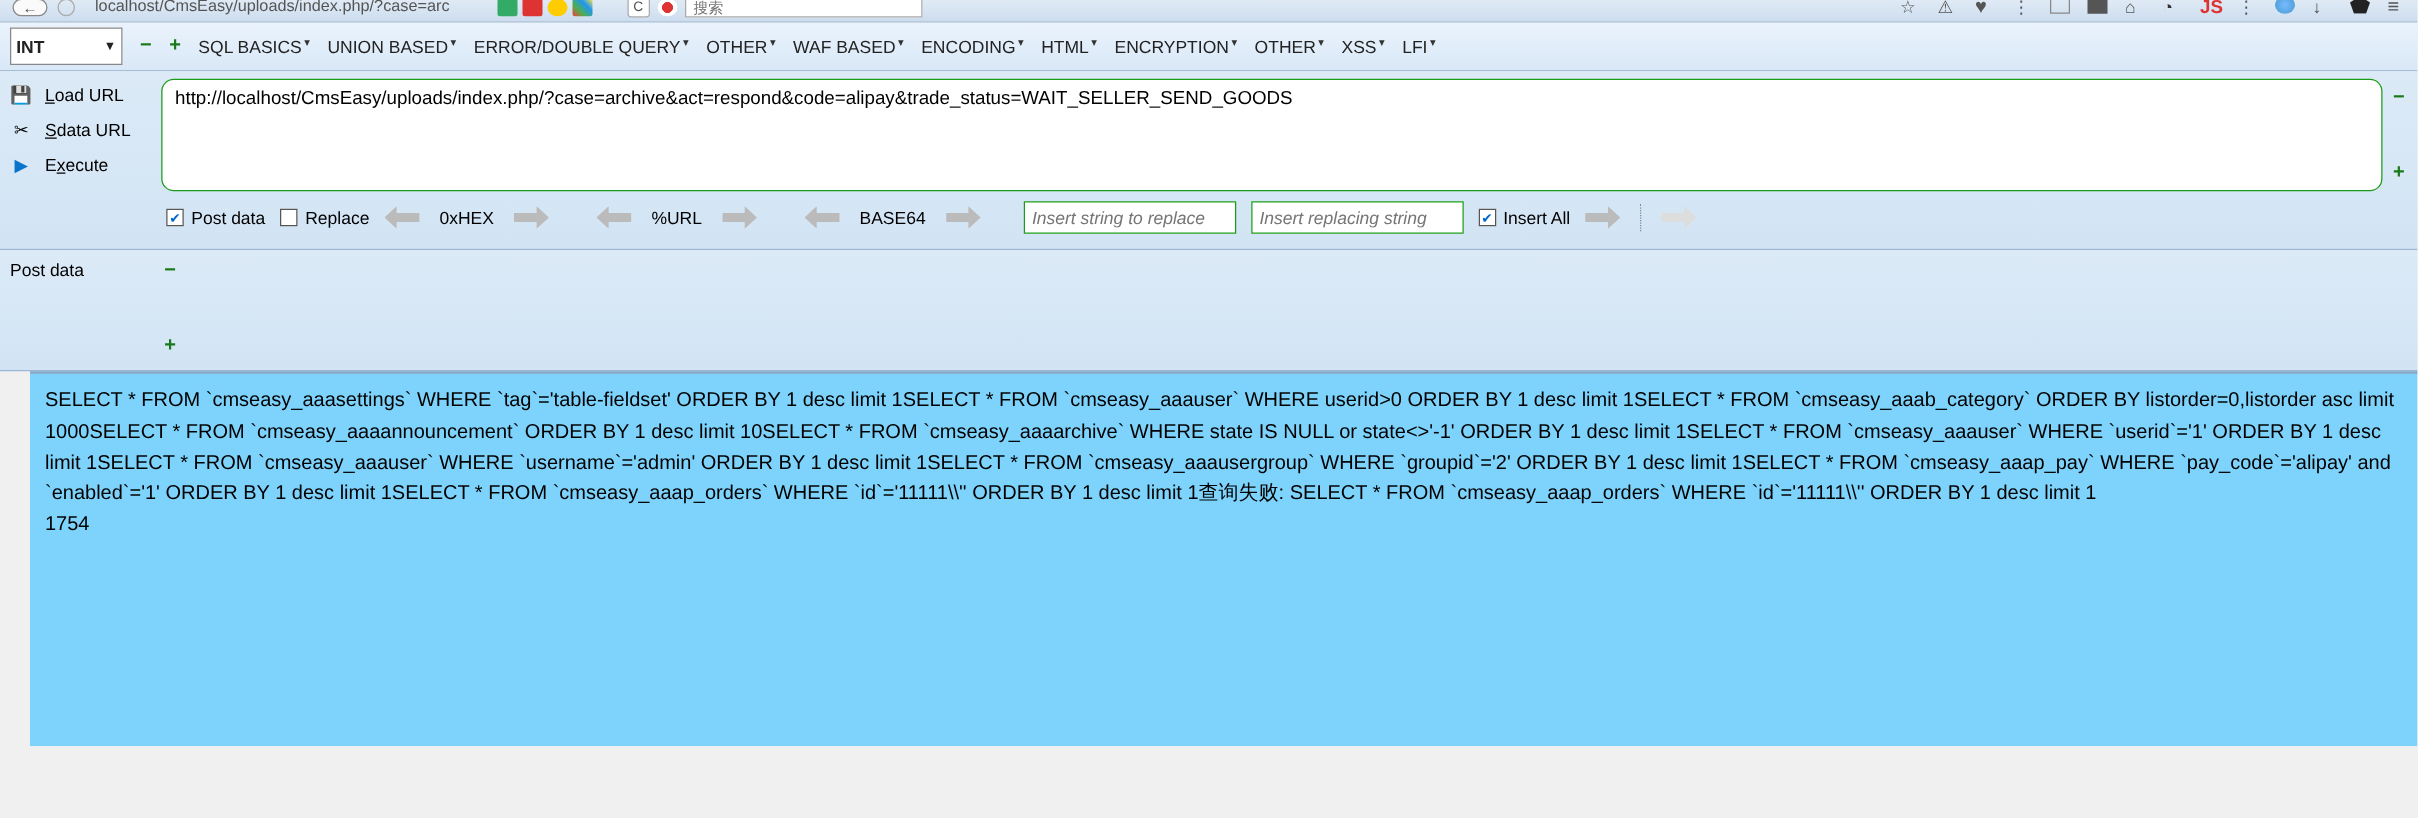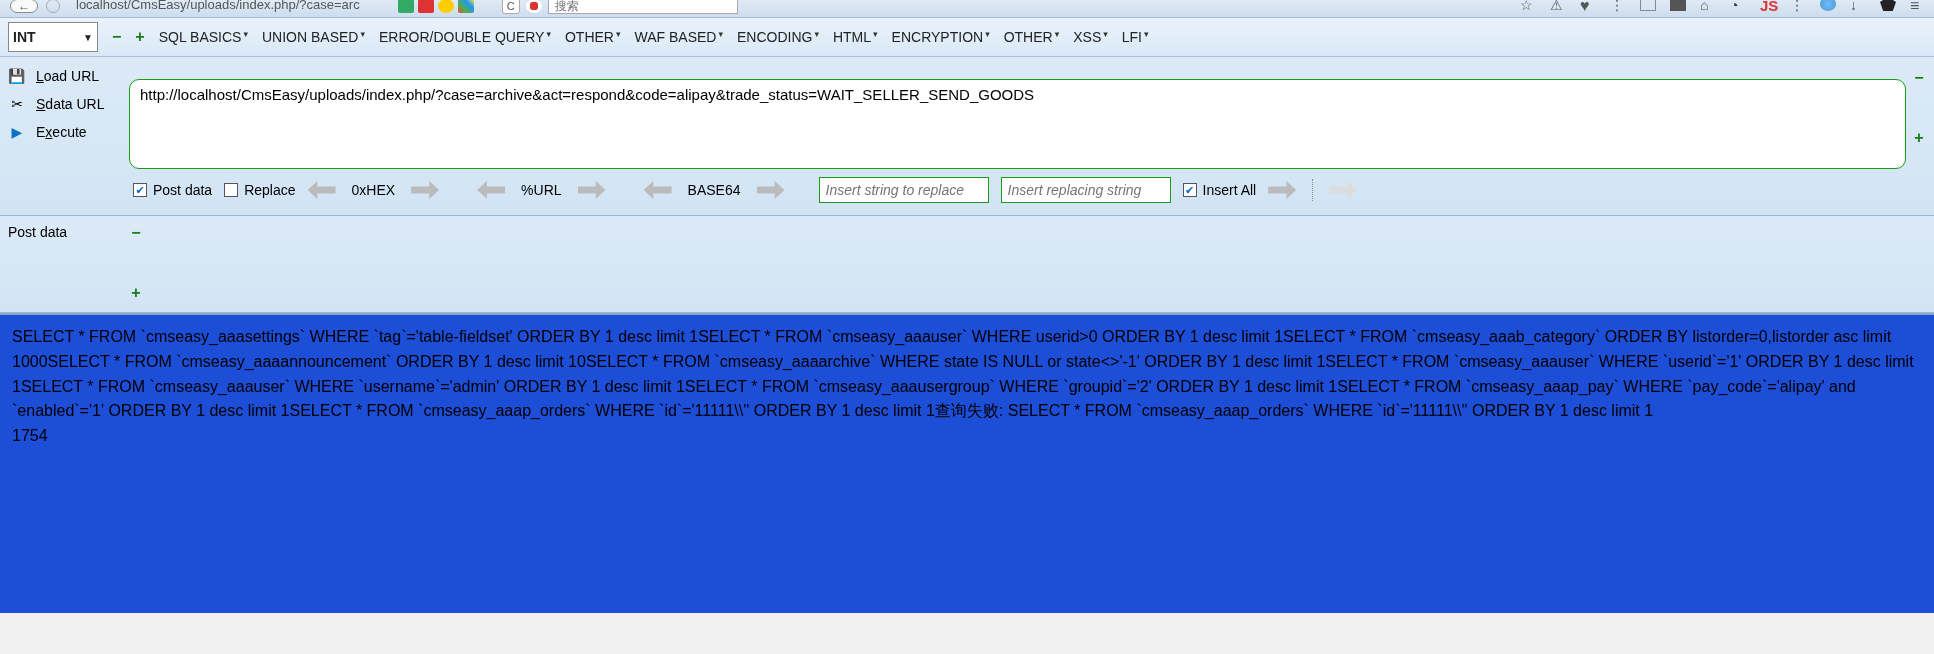--- a/index.html
+++ b/index.html
@@ -26,37 +26,37 @@
 .hackbar .menu-item { cursor: pointer; display: flex; align-items: flex-start; gap: 2px; white-space: nowrap; }
 .hackbar .menu-item .dd { font-size: 9px; color: #333; }
 
 
 .work { background: linear-gradient(to bottom, #dceaf7, #d2e4f4); padding: 6px 8px 10px 8px; display: flex; gap: 6px; border-bottom: 1px solid #9bb7d4; position: relative;}
 .work .left-col { width: 115px; display: flex; flex-direction: column; gap: 10px; padding-top: 4px;}
 .work .left-col .action { display: flex; align-items: center; gap: 10px; cursor: pointer; }
 .work .left-col .action .ic { width: 18px; height: 18px; display: inline-flex; align-items: center; justify-content: center; font-size: 14px; }
 .work .left-col .action .lbl .ul { text-decoration: underline; }
 .work .center-col { flex: 1; display: flex; flex-direction: column; gap: 6px;}
-.url-text { border: 1.5px solid #1a9c1a; border-radius: 10px; background: #fff; width: 100%; height: 90px; padding: 6px 10px; font-size: 15px; font-family: inherit; resize: none; outline: none; margin-top: 16px; }
+.url-text { border: 1.5px solid #1a9c1a; border-radius: 10px; background: #fff; width: 100%; height: 90px; padding: 6px 10px; font-size: 15px; font-family: inherit; resize: none; outline: none; }
 .opt-row { display: flex; align-items: center; gap: 12px; padding: 2px 4px; }
 .chk { display: inline-flex; align-items: center; gap: 6px; cursor: pointer; }
 .chk .box { width: 14px; height: 14px; border: 1px solid #555; background: #fff; display: inline-flex; align-items: center; justify-content: center; font-size: 11px; color: #0066cc; }
 .arrow-btn { background: #bbb; width: 28px; height: 18px; display: inline-block; position: relative; cursor: pointer;}
 .arrow-left { clip-path: polygon(0 50%, 35% 0, 35% 30%, 100% 30%, 100% 70%, 35% 70%, 35% 100%); }
 .arrow-right { clip-path: polygon(100% 50%, 65% 0, 65% 30%, 0 30%, 0 70%, 65% 70%, 65% 100%); }
 .enc-label { margin: 0 4px; }
 .rep-input { border: 1px solid #1a9c1a; background: #fff; height: 24px; width: 170px; padding: 12px 6px; font-style: italic; color: #777; font-size: 14px;}
 .sep-v { width: 1px; height: 22px; border-left: 1px dotted #888; margin: 0 4px;}
 .post-label-row { display: flex; align-items: flex-start; gap: 6px;}
 .post-label-row .pl { width: 115px; padding-top: 6px;}
 .side-pm { width: 14px; display: flex; flex-direction: column; align-items: center; gap: 42px; padding-top: 6px;}
 .side-pm span { color: #1a7a1a; font-weight: bold; font-size: 16px; cursor: pointer;}
 
 
-.output-wrap { border-top: 2px solid #8aa8c6; background: #1d4ed8; padding: 10px 12px; font-size: 16px; line-height: 1.55; color: #000; font-family: Arial, "Segoe UI", sans-serif; min-height: 300px; word-break: break-word;}
+.output-wrap { border-top: 2px solid #8aa8c6; background: #7dd3fc; padding: 10px 12px; font-size: 16px; line-height: 1.55; color: #000; font-family: Arial, "Segoe UI", sans-serif; min-height: 300px; word-break: break-word; margin-left: 24px;}
 </style>
 </head>
 <body>
 
 <div class="browser-hint">
   <span class="back-btn">←</span>
   <span style="width:14px;height:14px;border:1px solid #aaa;border-radius:50%;position:relative;top:-3px;"></span>
   <span class="url-cut">localhost/CmsEasy/uploads/index.php/?case=arc</span>
   <div class="icon-strip">
     <span style="background:#3a6;"></span>

